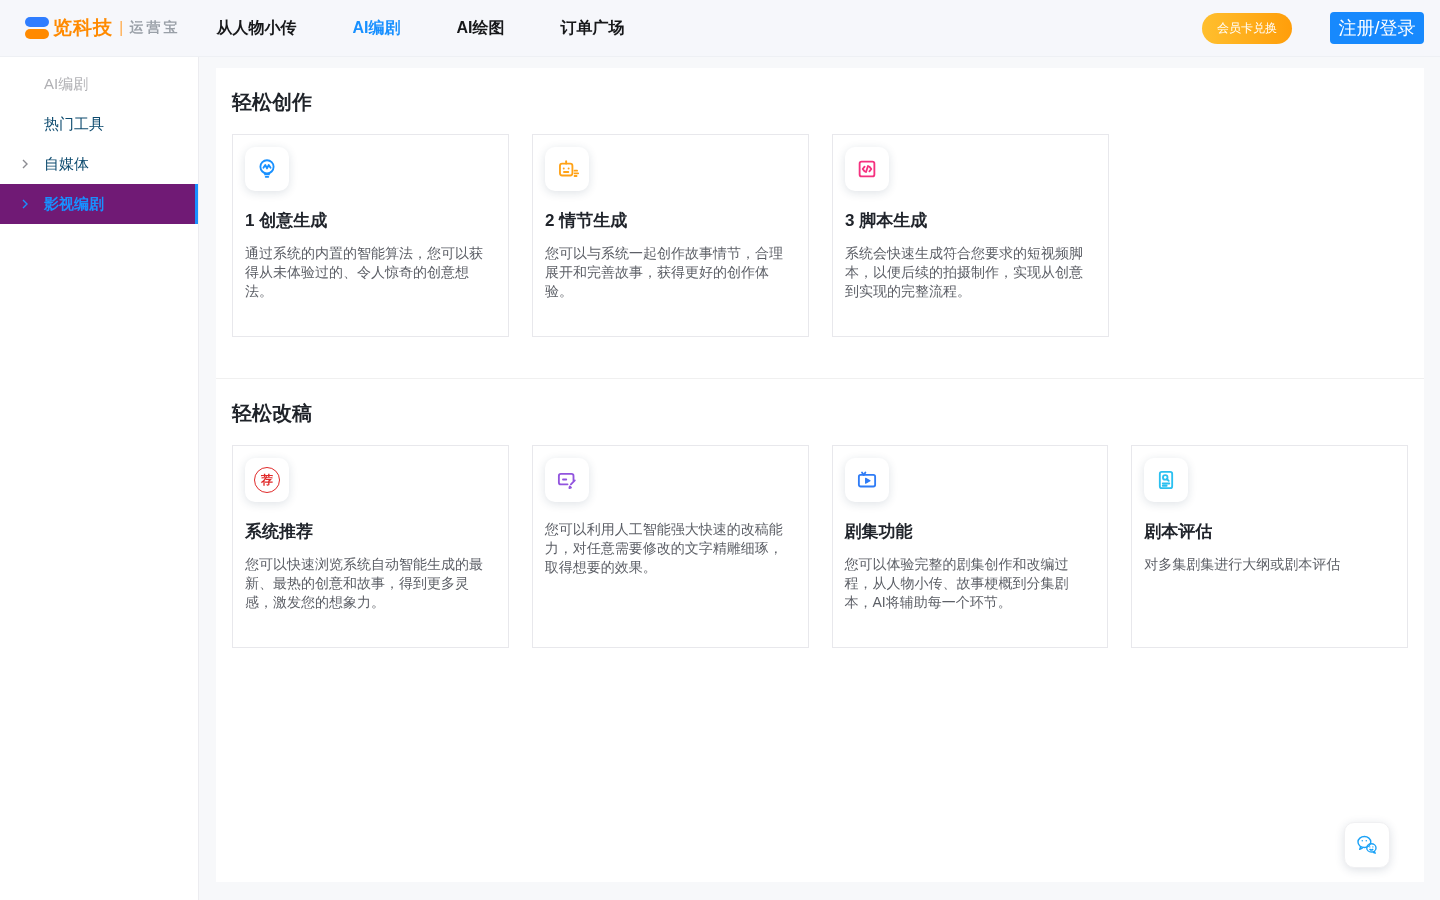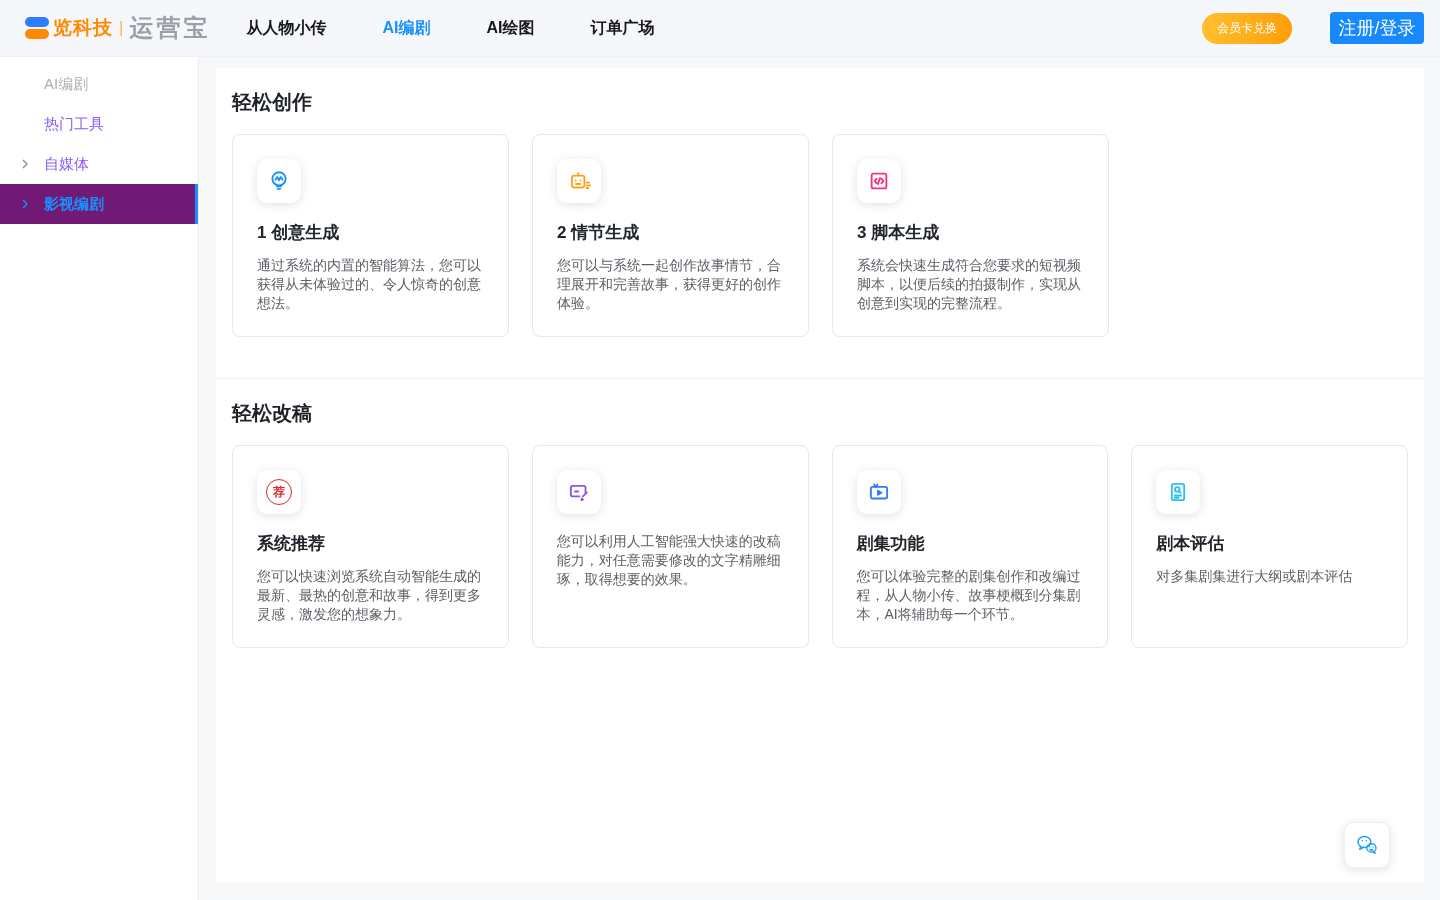--- a/index.html
+++ b/index.html
@@ -19,21 +19,21 @@
     align-items:center;
     padding:0 16px 0 25px;
   }
   .brand { display:flex; align-items:center; gap:4px; margin-right:36px; }
   .brand-mark { width:24px; height:22px; display:flex; flex-direction:column; justify-content:space-between; }
   .brand-mark .bar { width:24px; height:10px; border-radius:5px; }
   .bar-blue { background:#2f7dff; }
   .bar-orange { background:#ff8a00; }
   .brand-primary { font-size:19px; font-weight:700; color:#ff8a00; letter-spacing:1px; }
   .brand-sep { font-size:17px; color:#ffb056; margin:0 2px; font-weight:400; }
-  .brand-secondary { font-size:24px; font-weight:600; color:#9aa0a8; letter-spacing:3px; }
+  .brand-secondary { font-size:14px; font-weight:600; color:#9aa0a8; letter-spacing:3px; }
 
   .nav-menu { display:flex; align-items:center; }
   .nav-item {
     font-size:16px; font-weight:700; color:#17181a;
     margin-right:56px; cursor:pointer; white-space:nowrap;
   }
   .nav-item.active { color:#1890ff; }
 
   .nav-right { margin-left:auto; display:flex; align-items:center; gap:38px; }
   .pill-btn {
@@ -53,21 +53,21 @@
   .sidebar {
     position:absolute; left:0; top:57px; bottom:0;
     width:199px; background:#fff;
     border-right:1px solid #ececf0;
     padding-top:7px;
   }
   .side-item {
     position:relative; height:40px;
     display:flex; align-items:center;
     padding-left:44px; font-size:15px;
-    color:#8b5cf6; cursor:pointer;
+    color:#0c4a6e; cursor:pointer;
   }
   .side-item.group-header { color:#b0b0b4; cursor:default; }
   .side-item .chev {
     position:absolute; left:19px; top:50%;
     transform:translateY(-50%);
     width:12px; height:12px; display:flex; align-items:center;
   }
   .side-item .chev svg { stroke:#8c8c92; }
   .side-item.selected {
     background:#701a75; color:#1890ff; font-weight:600;
@@ -81,22 +81,22 @@
     height:814px;
     background:#fff;
   }
   .section { padding:21px 16px 0 16px; }
   .section-title { font-size:20px; font-weight:700; color:#1f2329; margin-bottom:18px; }
   .section-divider { border:none; border-top:1px solid #f0f0f0; margin:41px 0 0 0; }
 
   .card-row { display:flex; gap:23px; }
   .card {
     width:277px; height:203px;
-    border:1px solid #e8e8ec; border-radius:8px;
-    background:#fff; padding:24px; cursor:pointer;
+    border:1px solid #e8e8ec; border-radius:0;
+    background:#fff; padding:12px; cursor:pointer;
   }
   .icon-box {
     width:44px; height:44px; border-radius:10px;
     background:#fff;
     box-shadow:0 2px 10px rgba(31,56,88,.14);
     display:flex; align-items:center; justify-content:center;
     margin-bottom:18px;
   }
   .card-title { font-size:17px; font-weight:700; color:#20242b; margin-bottom:12px; }
   .card-desc { font-size:14px; color:#5c5f66; line-height:19px; }

